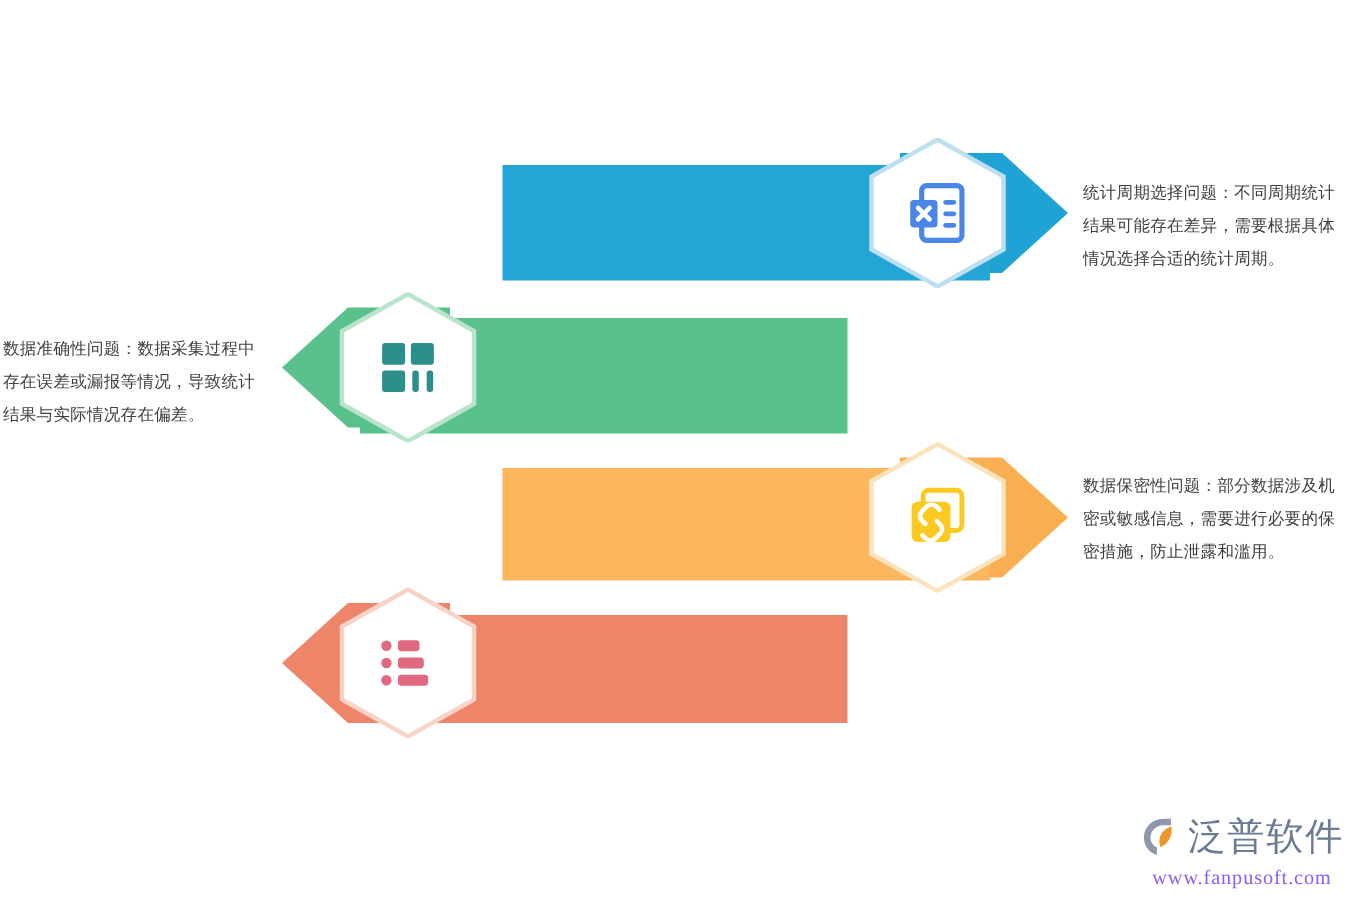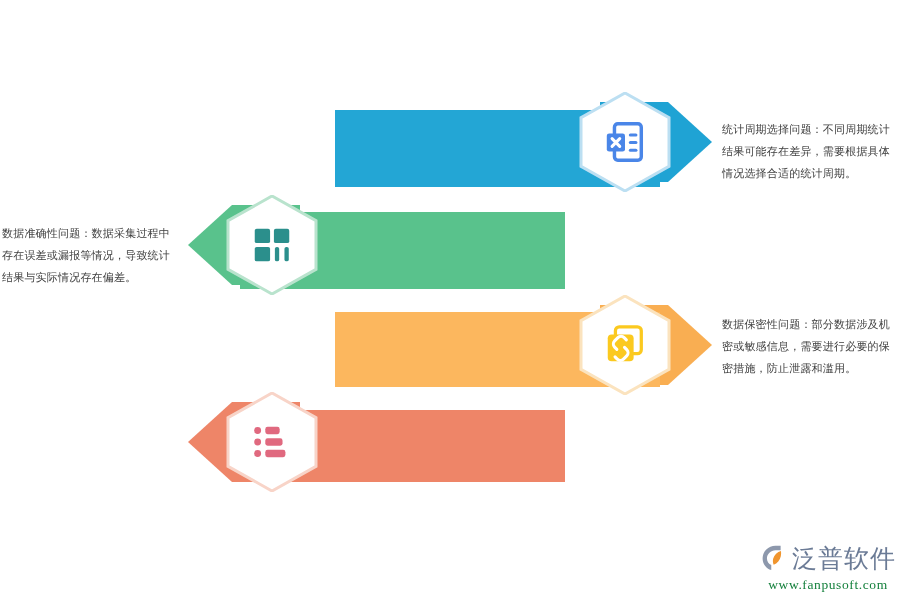--- a/index.html
+++ b/index.html
@@ -232,16 +232,16 @@
   <div id="logo">
     <div class="logo-row">
       <span class="logo-mark">
         <svg viewBox="0 0 32 32">
           <path d="M16.5 3 C8.8 3 2.8 9 2.8 16.4 C2.8 22.4 6.6 27.2 12 28.8 L12 23.4 C9.2 22.1 7.4 19.5 7.4 16.4 C7.4 11.6 11.5 7.6 16.5 7.6 L22 7.6 L22 3 Z" fill="#8d98ac"></path>
           <path d="M22.4 8.6 C18.4 9.6 15.2 12.6 14.1 16.6 C13.5 18.9 13.7 21.2 14.6 23.2 C18.4 21.6 21.3 18.2 22.2 14 C22.6 12.2 22.6 10.3 22.4 8.6 Z" fill="#f0952e"></path>
         </svg>
       </span>
       <span class="logo-word" style="color: rgb(107, 123, 150);">泛普软件</span>
     </div>
-    <div class="logo-url" style="color: #15803d;">www.fanpusoft.com</div>
+    <div class="logo-url" style="color: #8b5cf6;">www.fanpusoft.com</div>
   </div>
 
 </div>
 
 </body></html>

